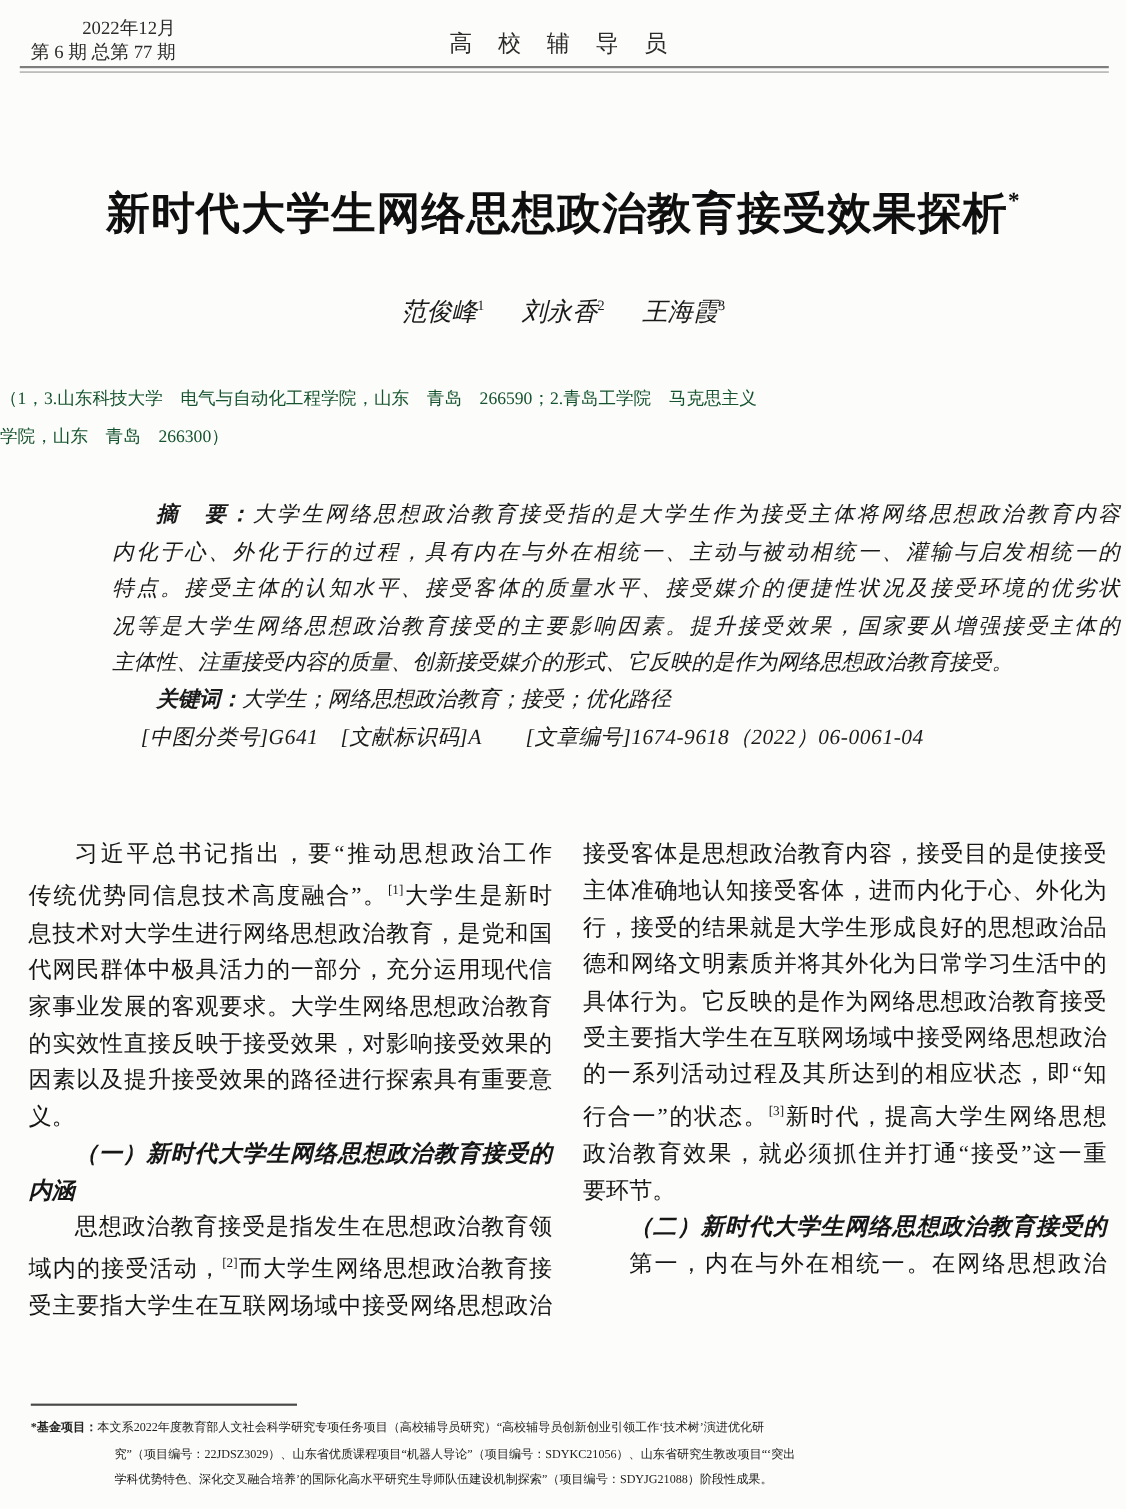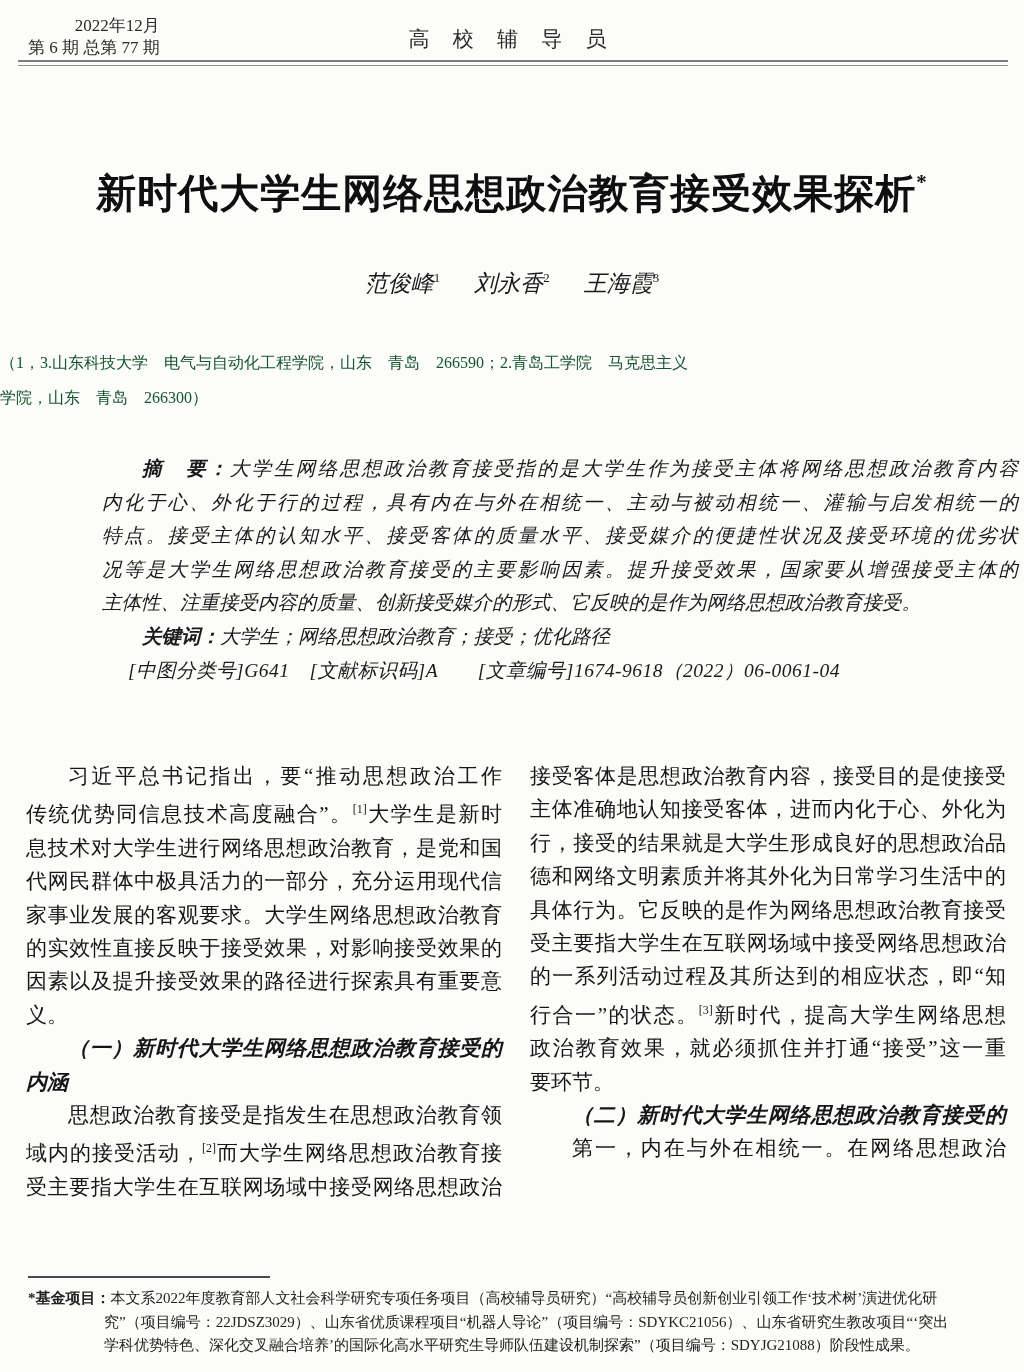--- a/index.html
+++ b/index.html
@@ -69,21 +69,21 @@
   .col .h1{font-weight:700;font-family:"Liberation Sans", sans-serif;}
   .col .h2{font-weight:700;font-style:italic;}
   sup.ref{font-size:12px;vertical-align:8px;letter-spacing:0;}
   
   .footnote-sep{
     position:absolute;top:1276px;left:28px;width:242px;
     border-top:2px solid #4a4a4a;
   }
   .footnote{
     position:absolute;top:1287px;left:28px;right:28px;
-    font-size:15px;line-height:23.5px;color:#222;
+    font-size:11px;line-height:23.5px;color:#222;
   }
   .footnote .ln{white-space:normal;}
   .footnote .cont{padding-left:76px;}
 </style>
 </head>
 <body>
 
 <div class="page">
 
   <div class="header-left">

